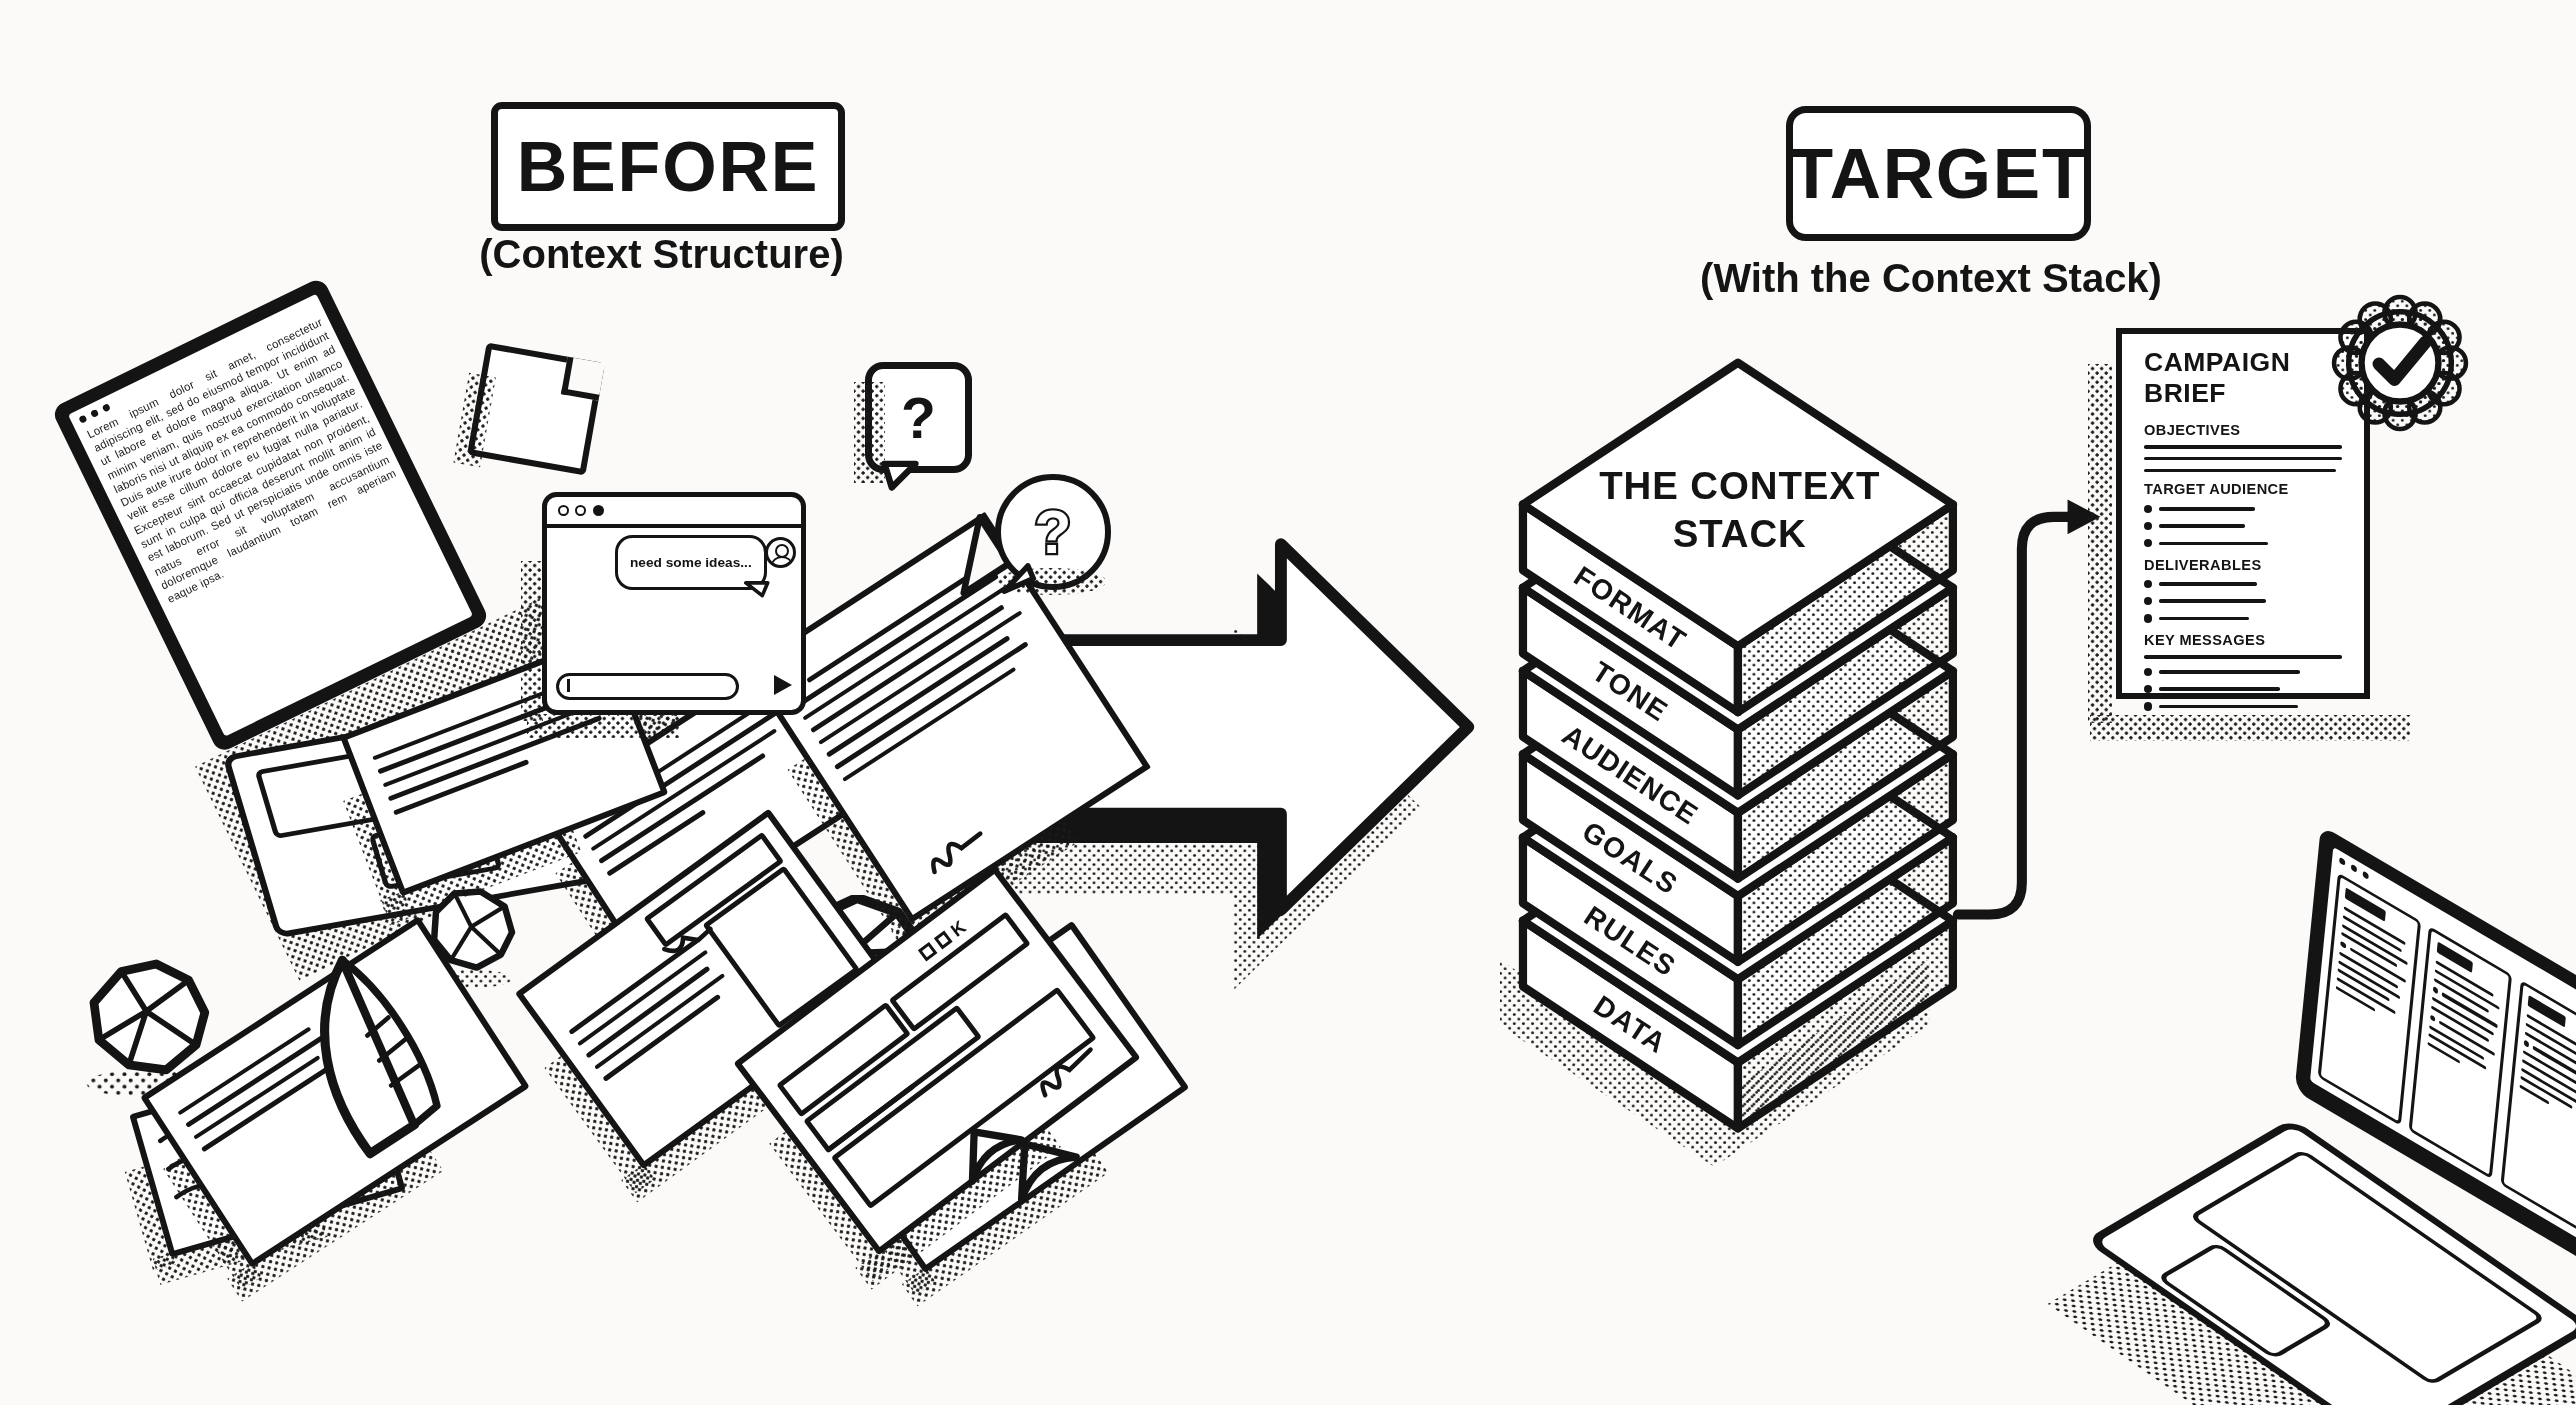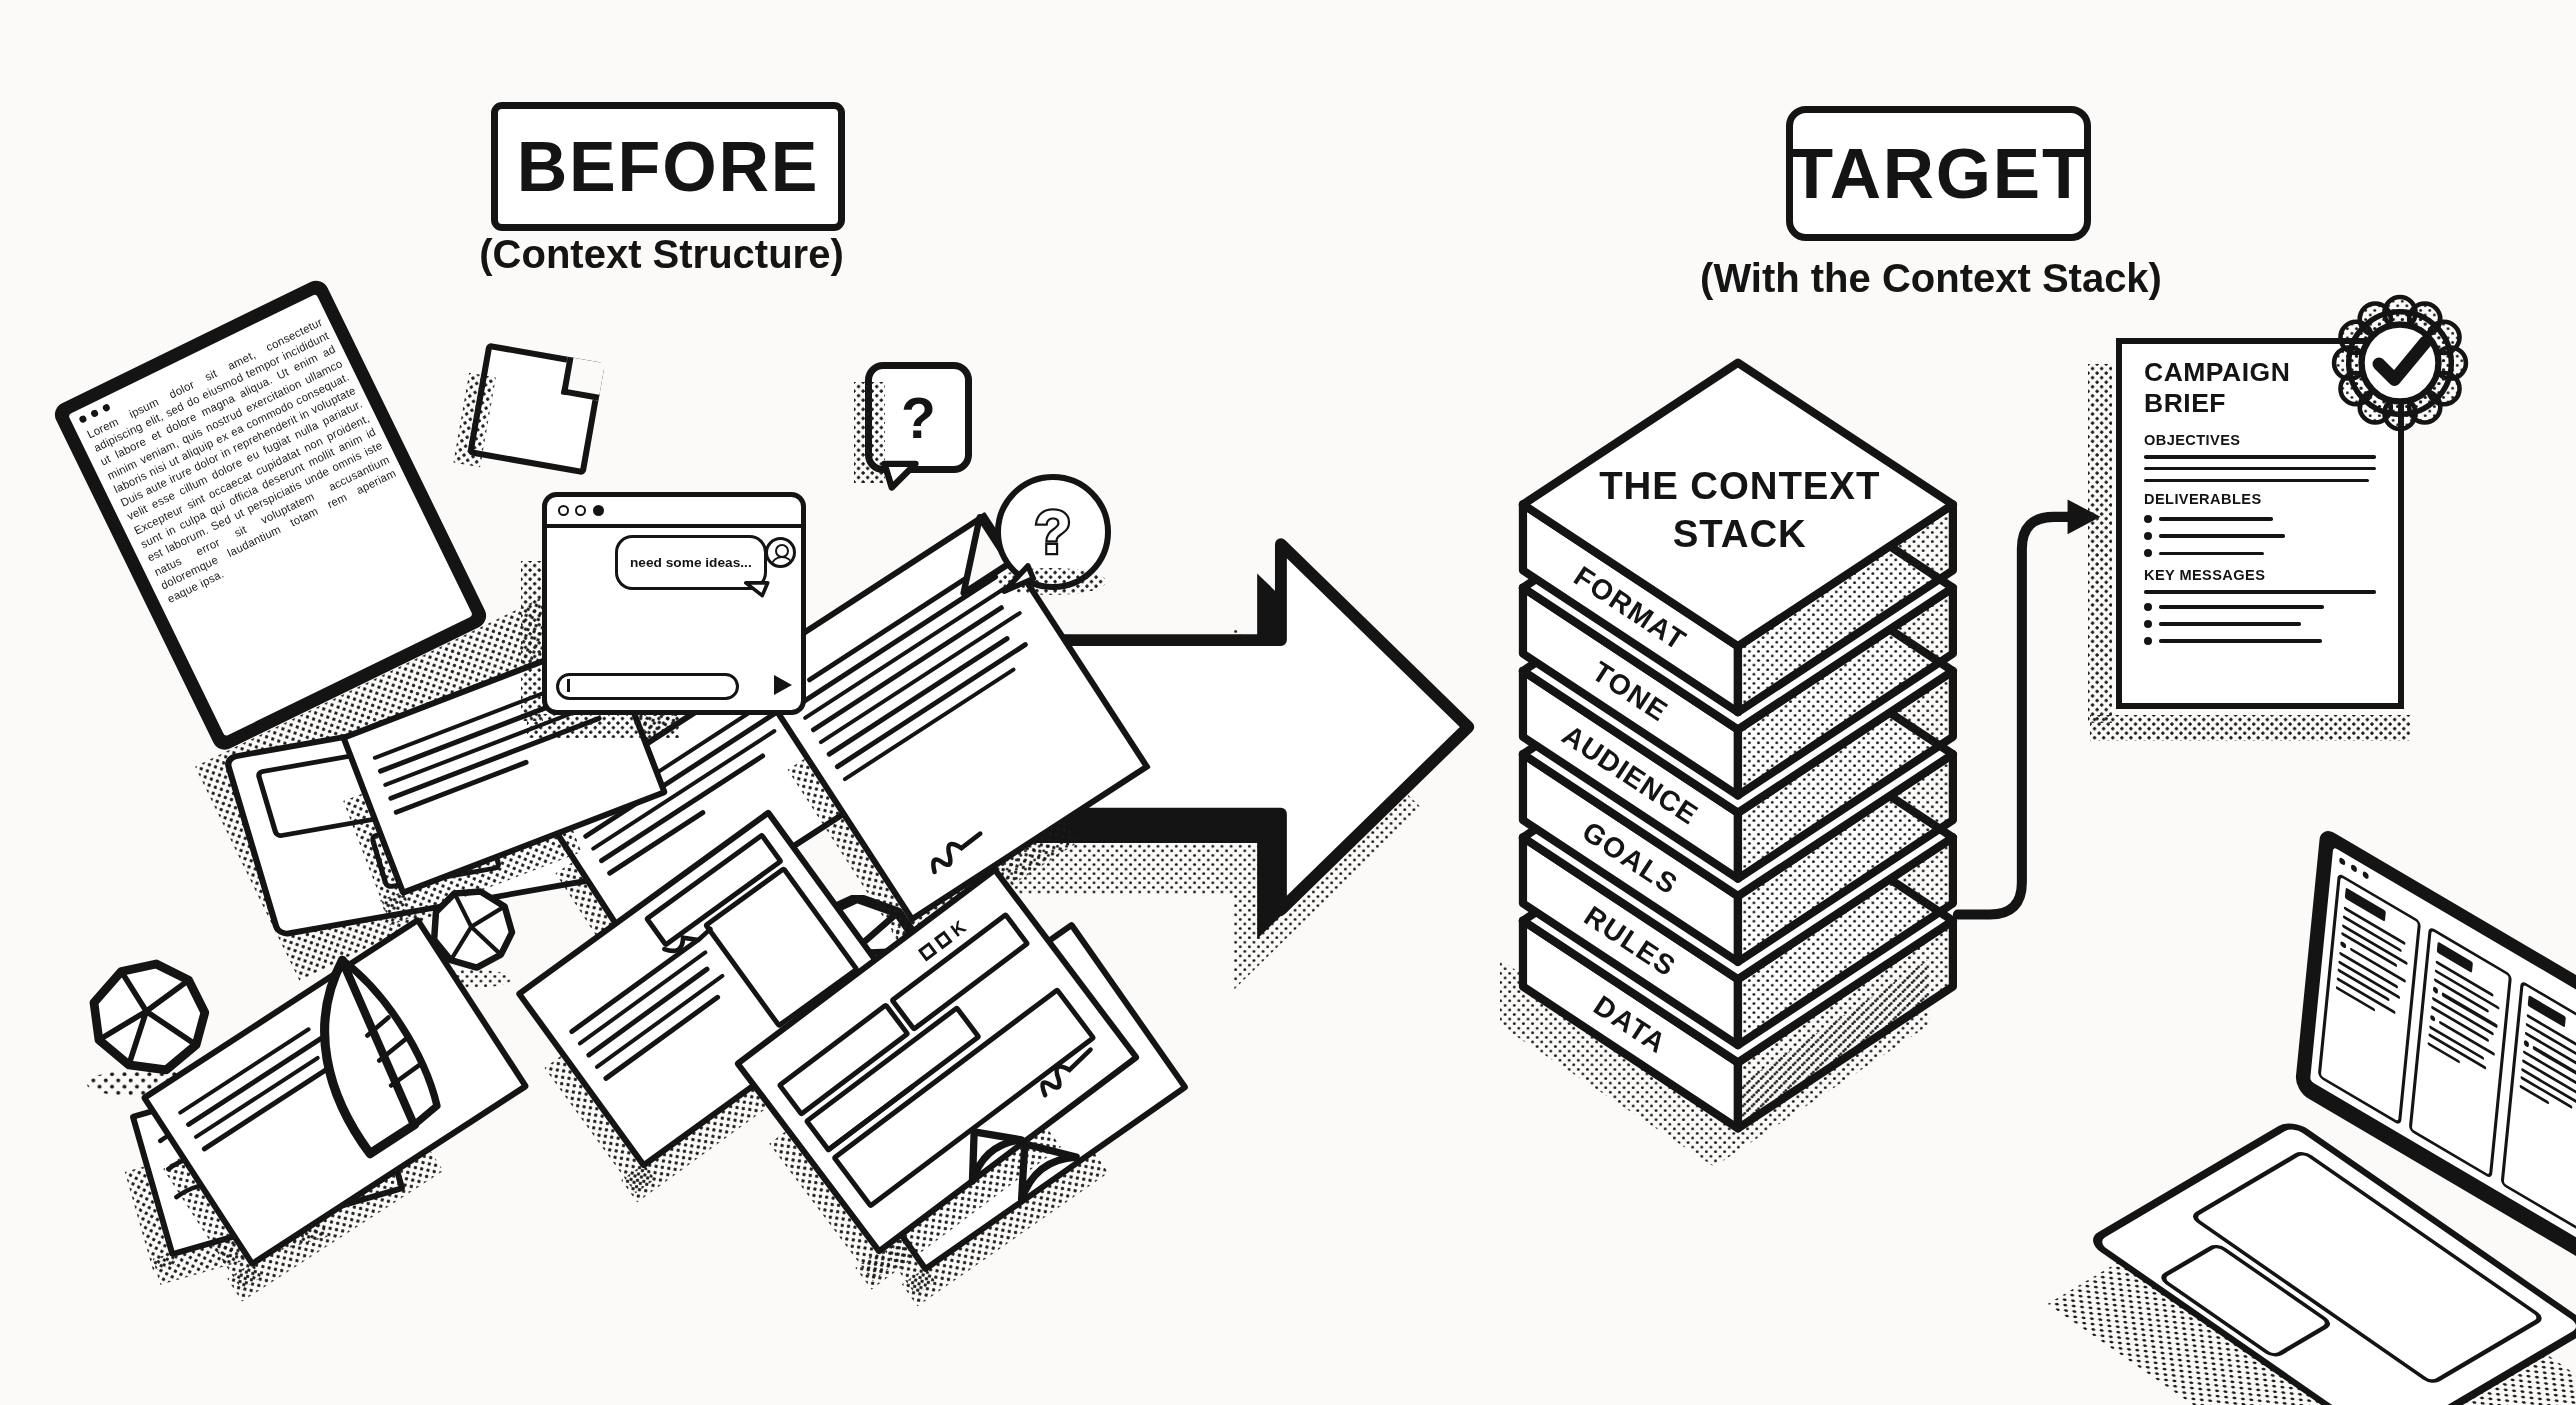--- a/index.html
+++ b/index.html
@@ -85,21 +85,21 @@
   .lap2-dots{position:absolute;left:7.3px;top:6.4px;display:flex;gap:5.5px;}
   .cols{position:absolute;left:7.3px;top:22px;right:7.3px;bottom:7.3px;display:flex;gap:8.2px;}
   .col{flex:1;border:3.7px solid #141414;border-radius:5.5px;background:#fff;padding:7.3px 6.4px;display:flex;
     flex-direction:column;gap:5.5px;}
   .chead{height:11px;background:#141414;border-radius:1.8px;margin-bottom:2.7px;}
   .cl{height:3.2px;background:#141414;border-radius:1.8px;}
   .crow{display:flex;align-items:center;gap:3.7px;}
   .cdot{width:5.5px;height:5.5px;border-radius:50%;background:#141414;flex:none;}
   .crow .cl{flex:1;}
   
-  .brief{position:absolute;left:2116px;top:338px;width:288px;height:371px;background:#fff;
+  .brief{position:absolute;left:2116px;top:328px;width:254px;height:371px;background:#fff;
     border:6.4px solid #141414;box-sizing:border-box;z-index:20;padding:12.8px 22px 0 22px;}
   .brief-title{font-size:26.5px;font-weight:800;letter-spacing:0.5px;margin-bottom:12.8px;}
   .bh{font-size:14.6px;font-weight:800;letter-spacing:0.4px;margin-bottom:7.3px;}
   .bl{height:3.7px;background:#141414;border-radius:1.8px;margin-bottom:8.2px;}
   .brow{display:flex;align-items:center;gap:7.3px;margin-bottom:9.1px;}
   .bdot{width:8.2px;height:8.2px;border-radius:50%;background:#141414;flex:none;}
   .bln{height:3.7px;background:#141414;border-radius:1.8px;}
   .sect{margin-bottom:9.1px;}
   .brief-shadow-l{left:2088px;top:364px;width:24px;height:359px;z-index:19;}
   .brief-shadow-b{left:2090px;top:715px;width:320px;height:25.6px;z-index:19;}
@@ -401,20 +401,35 @@
   <div class="brief">
     <div class="brief-title">CAMPAIGN BRIEF</div>
 
     <div class="sect">
       <div class="bh">OBJECTIVES</div>
       <div class="bl" style="width:100%"></div>
       <div class="bl" style="width:100%"></div>
       <div class="bl" style="width:97%"></div>
     </div>
 
+    <div class="sect">
+      <div class="bh">TARGET AUDIENCE</div>
+      <div class="brow">
+          <div class="bdot"></div>
+          <div class="bln" style="width:48%"></div>
+        </div>
+      <div class="brow">
+          <div class="bdot"></div>
+          <div class="bln" style="width:43%"></div>
+        </div>
+      <div class="brow">
+          <div class="bdot"></div>
+          <div class="bln" style="width:55%"></div>
+        </div>
+    </div>
 
     <div class="sect">
       <div class="bh">DELIVERABLES</div>
       <div class="brow">
           <div class="bdot"></div>
           <div class="bln" style="width:49%"></div>
         </div>
       <div class="brow">
           <div class="bdot"></div>
           <div class="bln" style="width:54%"></div>

